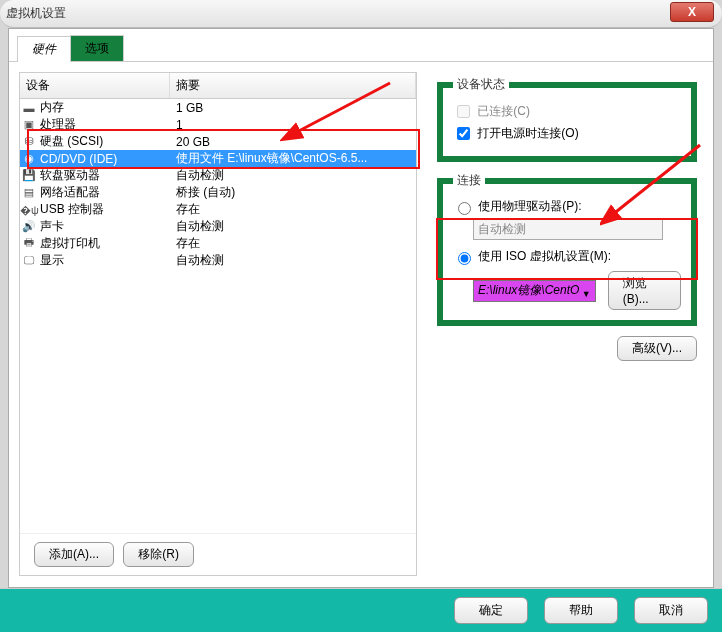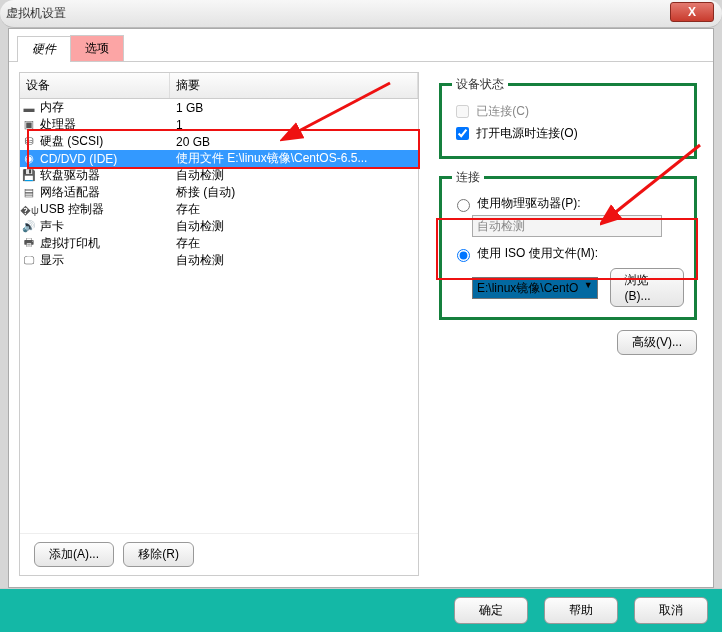--- a/index.html
+++ b/index.html
@@ -5,21 +5,21 @@
 * { box-sizing: border-box; font-family: "Microsoft YaHei", Tahoma, sans-serif; font-size: 12px; }
 body { margin: 0; background: #d6d6d6; width: 722px; height: 632px; position: relative; overflow: hidden; }
 
 .titlebar { height: 28px; background: linear-gradient(#f7f7f7,#e3e3e3); border-bottom:1px solid #bbb; display:flex; align-items:center; padding:0 6px; position:relative;border-radius:14px; }
 .titlebar .title { color:#333; }
 .close-btn { position:absolute; right:8px; top:2px; width:44px; height:20px; background:linear-gradient(#e47a6f,#c83b2d); border:1px solid #8a2a20; border-radius:3px; color:#fff; text-align:center; line-height:18px; font-weight:bold; }
 
 .dialog { position:absolute; left:8px; top:28px; right:8px; bottom:44px; background:#fff; border:1px solid #aaa; }
 
 .tabs { display:flex; padding:6px 8px 0 8px; border-bottom:1px solid #ccc; }
-.tab { padding:4px 14px; border:1px solid #ccc; border-bottom:none; background:#fca5a5; margin-right:-1px; cursor:pointer; }
+.tab { padding:4px 14px; border:1px solid #ccc; border-bottom:none; background:#15803d; margin-right:-1px; cursor:pointer; }
 .tab.active { background:#fff; position:relative; top:1px;font-style:italic; }
 
 .content { display:flex; padding:10px; gap:10px; height: calc(100% - 34px); }
 .left-panel { width:400px; border:1px solid #ccc; display:flex; flex-direction:column; }
 .right-panel { flex:1; padding:4px 6px; }
 
 .list-header { display:flex; background:linear-gradient(#fdfdfd,#ececec); border-bottom:1px solid #ccc; }
 .list-header div { padding:4px 6px; border-right:1px solid #ddd; }
 .col-dev { width:150px; }
 .col-sum { flex:1; }
@@ -33,28 +33,28 @@
 .row.selected .icon { color:#fff; }
 
 .redbox1 { position:absolute; border:2px solid #e11; left:27px; top:129px; width:393px; height:40px; pointer-events:none; }
 .redbox2 { position:absolute; border:2px solid #e11; left:436px; top:218px; width:262px; height:62px; pointer-events:none; }
 
 .arrow { position:absolute; pointer-events:none; }
 
 .list-buttons { padding:8px; text-align:left; border-top:1px solid #eee; }
 .btn { display:inline-block; padding:3px 14px; border:1px solid #999; background:linear-gradient(#fdfdfd,#e6e6e6); border-radius:6px; cursor:pointer; margin-left:6px; }
 
-fieldset { border:3px solid #15803d; margin:0 0 10px 4px; padding:6px 10px 10px 10px; }
+fieldset { border:6px solid #15803d; margin:0 0 10px 4px; padding:6px 10px 10px 10px; }
 legend { padding:0 4px; color:#333; }
 label.chk { display:block; margin:3px 0; }
 input[type=checkbox], input[type=radio] { vertical-align:middle; margin-right:4px; }
 
 .dropdown { width:190px; height:22px; border:1px solid #aaa; background:#f4f4f4; padding:2px 4px; display:inline-block; color:#777; }
 .iso-row { margin:6px 0 0 20px; display:flex; gap:6px; align-items:center; }
-.combo { width:140px; height:22px; border:1px solid #777; padding:2px 4px; display:flex; align-items:flex-start; justify-content:space-between; background:#0369a1; }
+.combo { width:140px; height:22px; border:1px solid #777; padding:2px 4px; display:flex; align-items:flex-end; justify-content:space-between; background:#d946ef;font-style:italic; }
 .combo span.arrowd { font-size:9px; }
 
 .adv-row { text-align:right; margin-top:4px; }
 
 .footer { position:absolute; left:0; right:0; bottom:0; height:44px; background:#14b8a6; border-top:1px solid #ccc; display:flex; justify-content:flex-end; align-items:center; padding:0 14px; gap:10px; }
 .footer .btn { padding:4px 24px; }
 
 .disabled { color:#888; }
 </style>
 </head>
@@ -154,21 +154,21 @@
         <legend>连接</legend>
         <label class="chk">
           <input type="radio" name="conn" style="">
           <span>使用物理驱动器(P):</span>
         </label>
         <div style="margin:2px 0 8px 20px;">
           <div class="dropdown disabled">自动检测</div>
         </div>
         <label class="chk">
           <input type="radio" name="conn" checked="" style="">
-          <span>使用 ISO 使用文件(M):</span>
+          <span>使用 ISO 虚拟机设置(M):</span>
         </label>
         <div class="iso-row">
           <div class="combo">
             <span>E:\linux镜像\CentO</span>
             <span class="arrowd">▼</span>
           </div>
           <span class="btn">浏览(B)...</span>
         </div>
       </fieldset>
 

